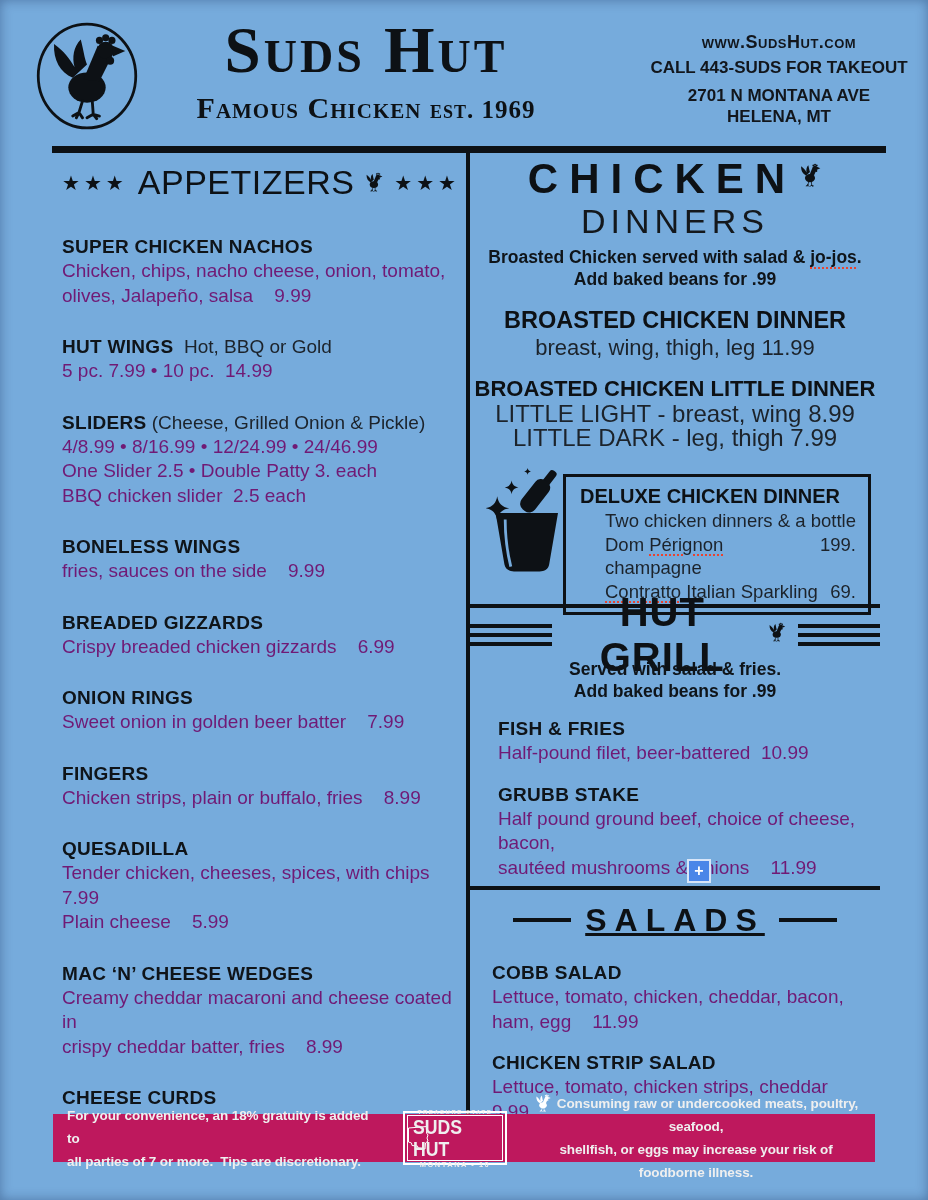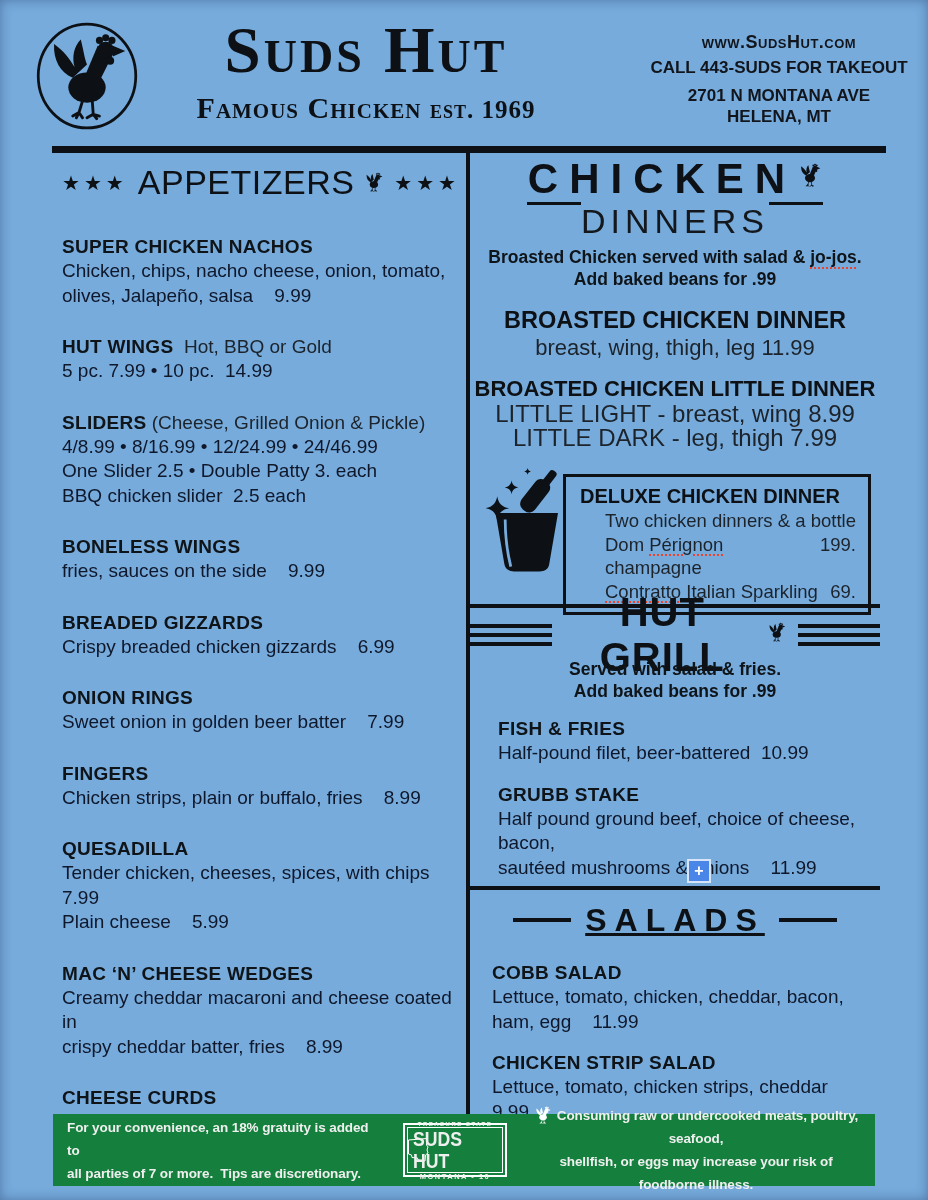--- a/index.html
+++ b/index.html
@@ -26,36 +26,36 @@
 
   
   .rule-top  { position:absolute; left:52px;  top:146px; width:834px; height:7px; background:#0d1115; }
   .divider-v { position:absolute; left:466px; top:153px; width:4px;  height:961px; background:#0d1115; }
   .hr-right  { position:absolute; left:466px; width:414px; height:4px; background:#0d1115; }
 
   
   .item { margin-bottom:26px; }
   .item-name { font-size:19px; font-weight:700; line-height:25px; color:#0f1419; letter-spacing:.3px; }
   .item-inline { font-weight:400; letter-spacing:0; color:#1c232b; }
-  .item-desc { font-size:19px; line-height:24.5px; color:#0f172a; }
+  .item-desc { font-size:19px; line-height:24.5px; color:#701a75; }
 
   
   .col-left { position:absolute; left:62px; top:162px; width:398px; }
   .apps-heading { display:flex; align-items:center; justify-content:center; gap:10px;
                   height:40px; margin-bottom:32px; color:#0d1115; }
   .apps-title { font-size:34px; font-weight:400; letter-spacing:.5px; }
   .stars { font-size:20px; letter-spacing:4px; padding-top:2px; font-family:"DejaVu Sans", sans-serif; }
   .ric { width:20px; height:20px; color:#0d1115; }
 
   
   .chicken-sec { position:absolute; left:470px; top:156px; width:410px; text-align:center; }
   .chk-title { font-size:42px; line-height:46px; font-weight:700; letter-spacing:11px;
                display:flex; align-items:center; justify-content:center; color:#0d1115; }
   .chk-title .ric { width:24px; height:24px; margin-left:2px; margin-top:-8px; }
-  .din-row { display:flex; justify-content:center; height:38px; }
+  .din-row { display:flex; align-items:center; justify-content:center; height:38px;flex-direction:column; }
   .din-text { font-size:34px; font-weight:400; letter-spacing:5px; color:#14181c; }
   .dash { width:54px; height:3px; background:#0d1115; }
   .sec-note { font-size:17.5px; font-weight:700; line-height:22px; color:#0f1419; }
   .mt6 { margin-top:6px; } .mt15 { margin-top:15px; } .mt16 { margin-top:16px; }
   .big-name { font-size:23.5px; font-weight:700; line-height:28px; color:#0d1115; }
   .big-sub  { font-size:22px; line-height:27px; color:#1c232b; }
   .mid-name { font-size:22px; font-weight:700; line-height:26px; color:#0d1115; }
   .mid-sub  { font-size:24px; line-height:24px; color:#1c232b; }
   .sp-word { text-decoration:underline dotted #e8432f 2px; text-underline-offset:4px; }
 
@@ -83,21 +83,21 @@
 
   
   .salads-sec { position:absolute; left:470px; top:896px; width:410px; text-align:center; }
   .salads-head { display:flex; align-items:center; justify-content:center; gap:14px; height:48px; color:#0d1115; }
   .salads-title { font-size:32px; font-weight:700; letter-spacing:8px;text-decoration:underline; }
   .bar1 { width:58px; height:4px; background:#0d1115; }
   .salads-items { text-align:left; margin-left:22px; margin-top:16px; }
   .salads-items .item { margin-bottom:16px; }
 
   
-  .footer { position:absolute; left:53px; top:1114px; width:822px; height:72px; background:#15803d;
+  .footer { position:absolute; left:53px; top:1114px; width:822px; height:48px; background:#be185d;
             display:flex; align-items:center; padding:0 14px; box-sizing:border-box; color:#efefef; }
   .grat { width:312px; font-size:13.5px; font-weight:700; line-height:23px; letter-spacing:-.1px; }
   .plate { margin:0 auto; position:relative; width:100px; height:50px; border:2px solid #fff;
            display:flex; flex-direction:column; align-items:center; justify-content:center; }
   .plate-inner { position:absolute; inset:2px; border:1px solid #fff; }
   .plate-top { position:relative; font-size:6px; font-weight:700; letter-spacing:1.5px; line-height:8px; }
   .plate-name { position:relative; font-size:21px; font-weight:700; line-height:22px; letter-spacing:0;
                 transform:scaleX(.84); }
   .plate-bottom { position:relative; font-size:7.5px; font-weight:700; letter-spacing:1.5px; line-height:9px; }
   .plate-mt { position:absolute; left:2px; top:5px; width:22px; height:40px; }

